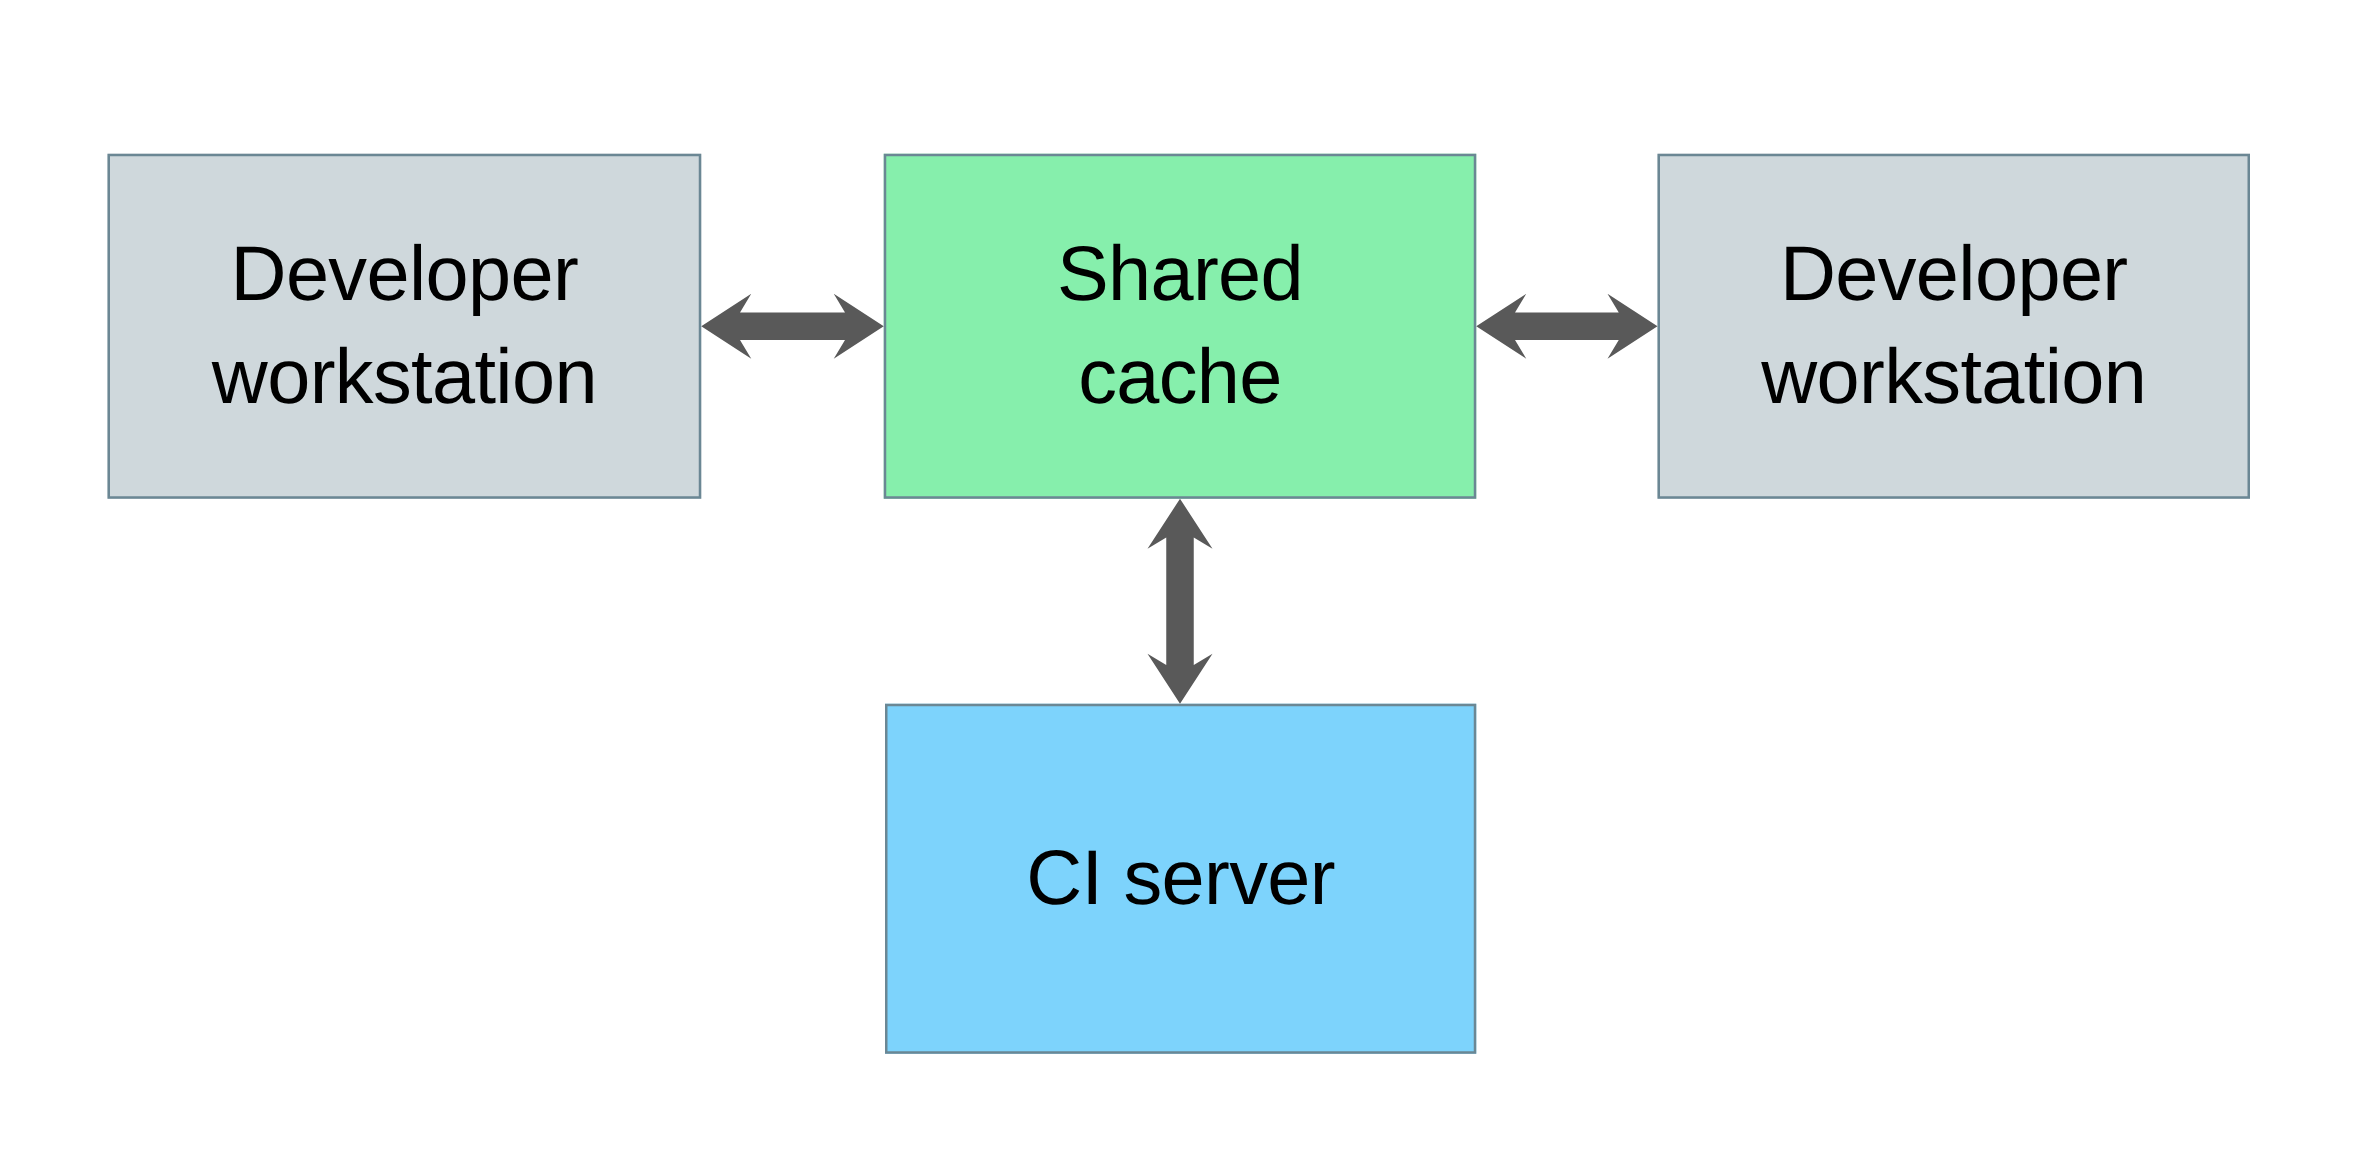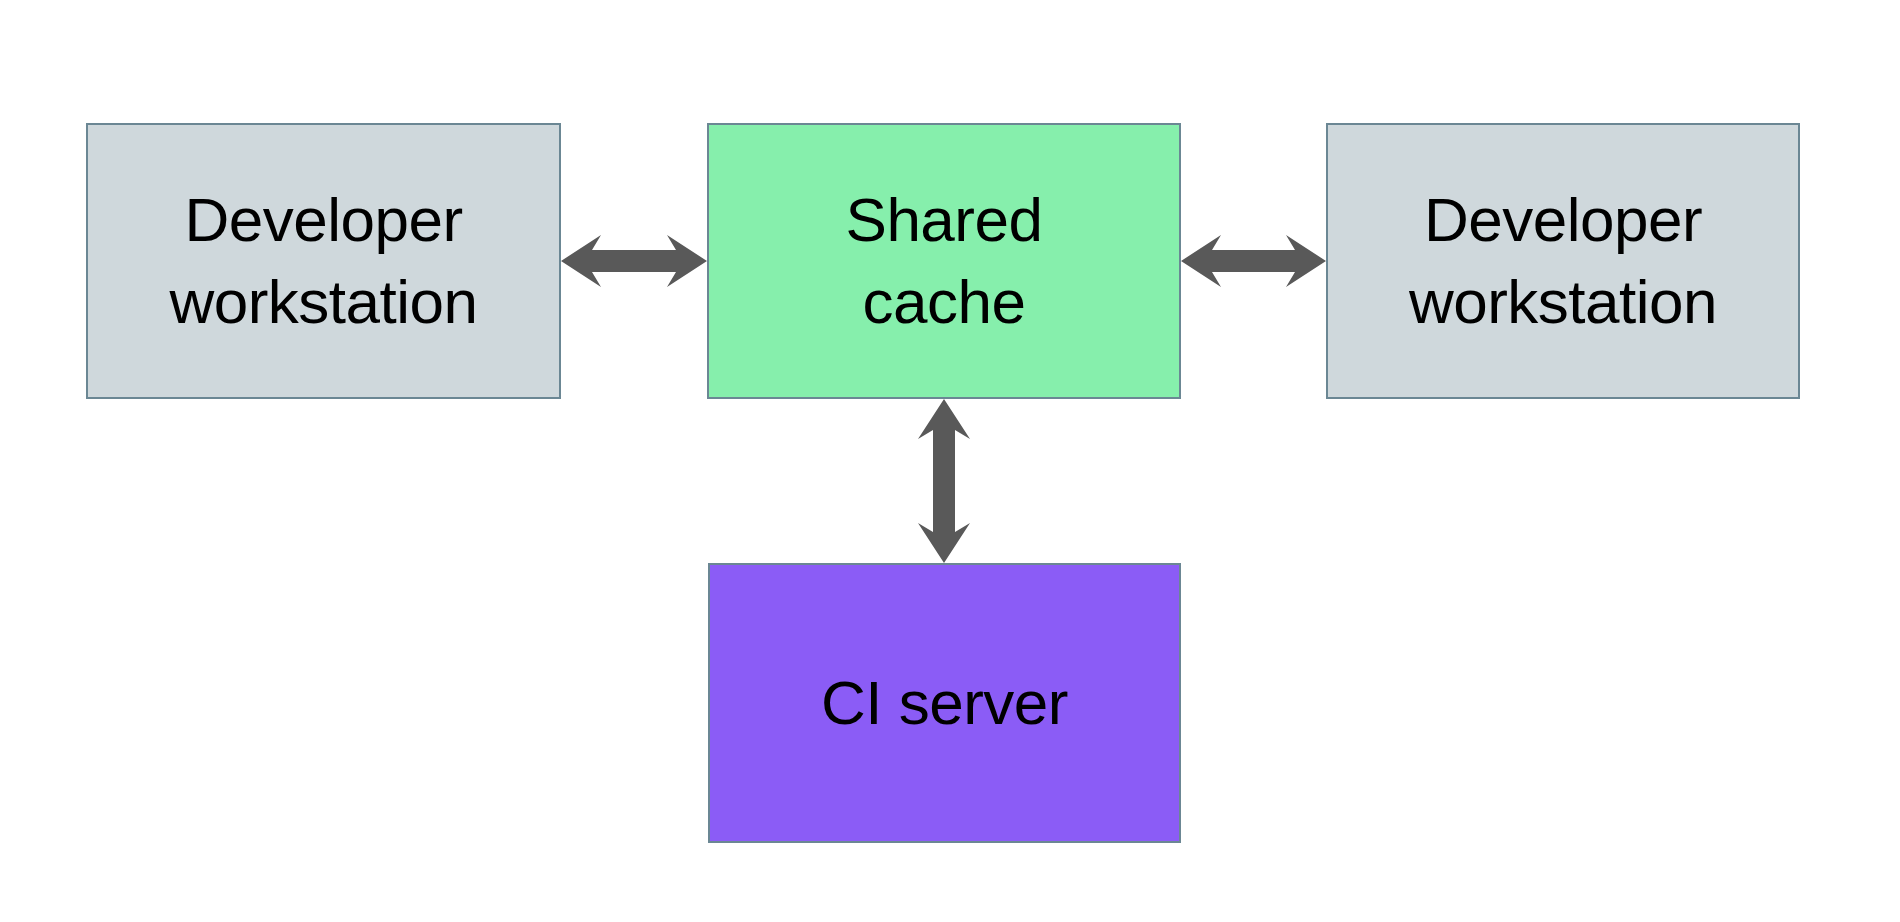--- a/index.html
+++ b/index.html
@@ -52,21 +52,21 @@
 
   <div class="node" id="node-dev-left" style="left: 86px; top: 103px; width: 475px; height: 276px; background: rgb(207, 216, 220); border-color: rgb(107, 135, 148); color: rgb(0, 0, 0);">Developer
 workstation</div>
 
   <div class="node" id="node-shared-cache" style="left: 707px; top: 103px; width: 474px; height: 276px; background: #86efac; border-color: rgb(107, 135, 148); color: rgb(0, 0, 0);">Shared
 cache</div>
 
   <div class="node" id="node-dev-right" style="left: 1326px; top: 103px; width: 474px; height: 276px; background: rgb(207, 216, 220); border-color: rgb(107, 135, 148); color: rgb(0, 0, 0);">Developer
 workstation</div>
 
-  <div class="node" id="node-ci-server" style="left: 708px; top: 543px; width: 473px; height: 280px; background: #8b5cf6; border-color: rgb(107, 135, 148); color: rgb(0, 0, 0);">CI server</div>
+  <div class="node" id="node-ci-server" style="left: 708px; top: 543px; width: 473px; height: 280px; background: #7dd3fc; border-color: rgb(107, 135, 148); color: rgb(0, 0, 0);">CI server</div>
 
   <div class="connector" id="conn-left" style="left: 561px; top: 215px; width: 146px; height: 52px;">
     <svg id="svg-conn-left" xmlns="http://www.w3.org/2000/svg" width="146" height="52" viewBox="0 0 146 52">
         <path d="M 0 26 L 40 0 L 31 15 L 115 15 L 106 0 L 146 26 L 106 52 L 115 37 L 31 37 L 40 52 Z" fill="#595959"></path>
       </svg>
   </div>
 
   <div class="connector" id="conn-right" style="left: 1181px; top: 215px; width: 145px; height: 52px;">
     <svg id="svg-conn-right" xmlns="http://www.w3.org/2000/svg" width="145" height="52" viewBox="0 0 145 52">
         <path d="M 0 26 L 40 0 L 31 15 L 114 15 L 105 0 L 145 26 L 105 52 L 114 37 L 31 37 L 40 52 Z" fill="#595959"></path>

